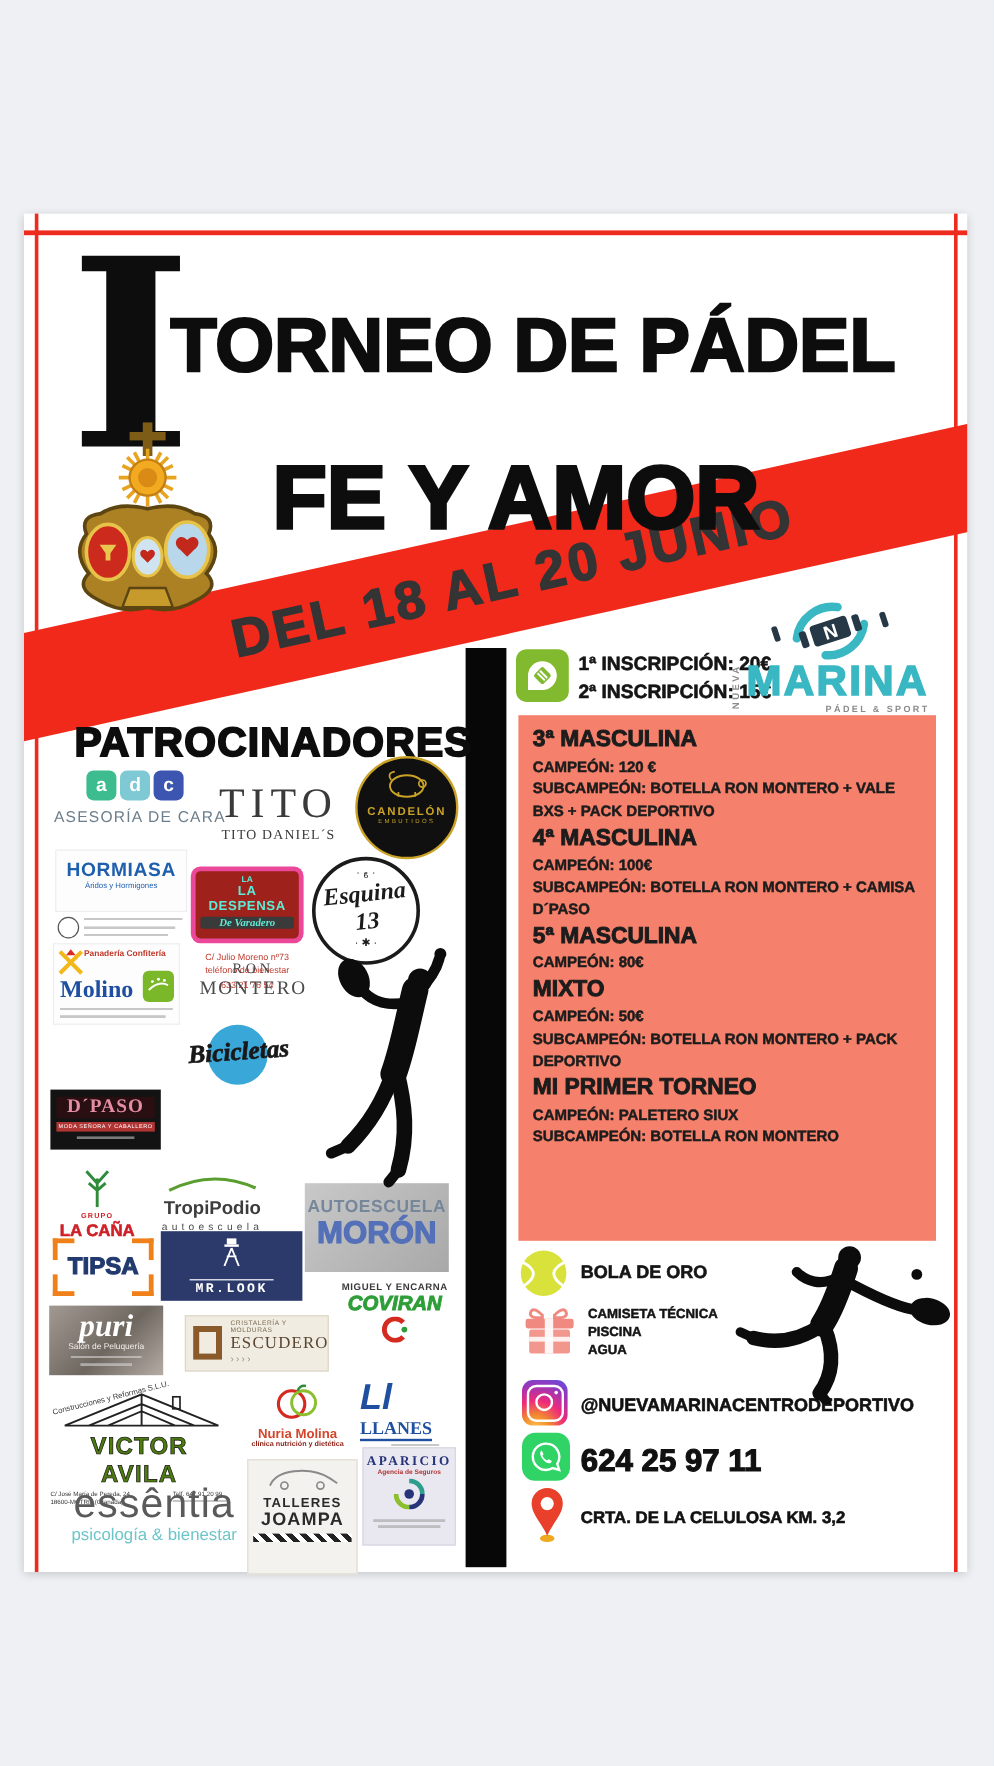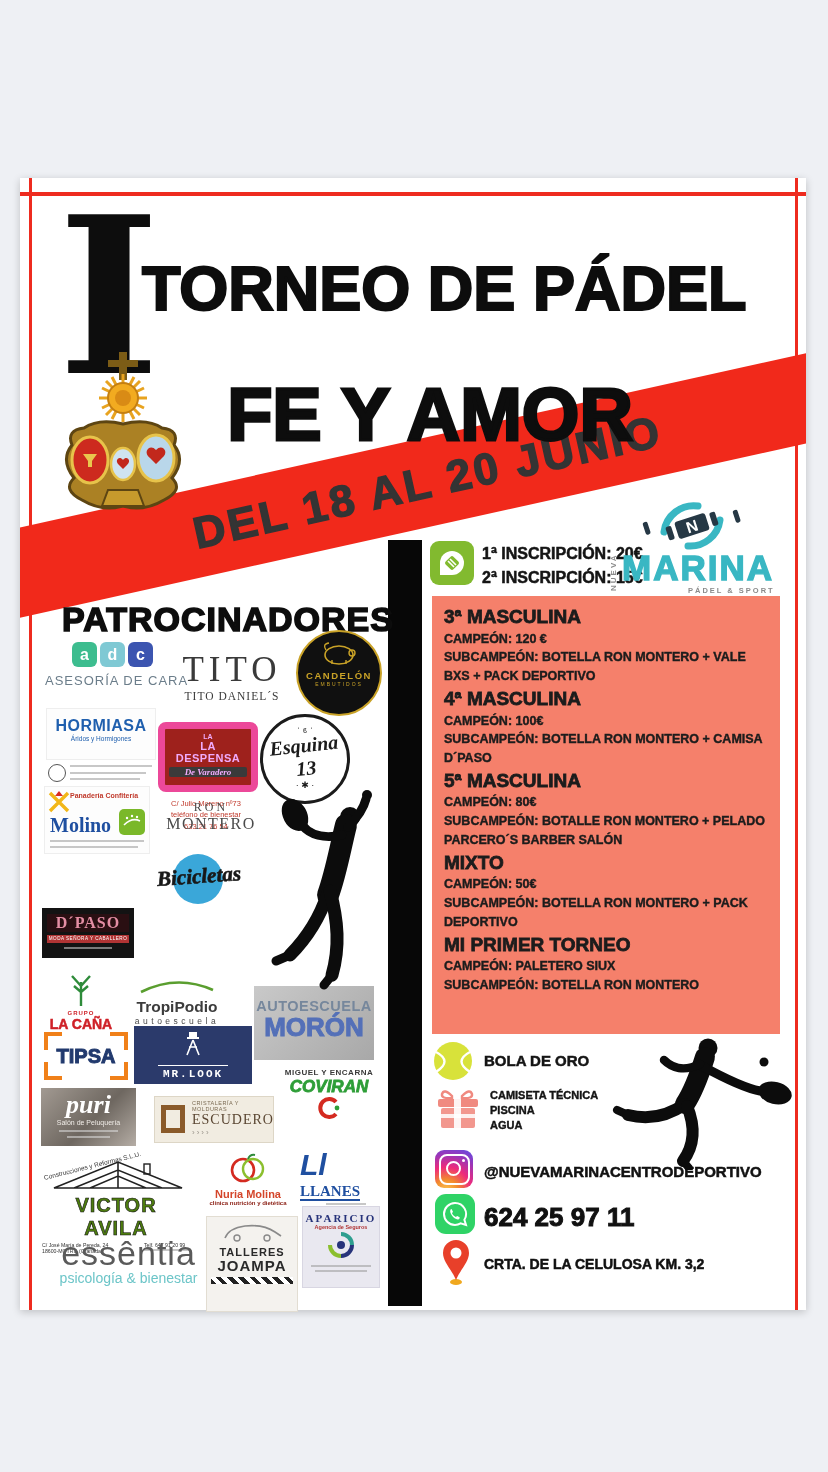--- a/index.html
+++ b/index.html
@@ -115,21 +115,20 @@
 
   <div class="catbox">
     <div class="cat-name">3ª MASCULINA</div>
     <div class="cat-line">CAMPEÓN: 120 €</div>
     <div class="cat-line">SUBCAMPEÓN: BOTELLA RON MONTERO + VALE BXS + PACK DEPORTIVO</div>
     <div class="cat-name">4ª MASCULINA</div>
     <div class="cat-line">CAMPEÓN: 100€</div>
     <div class="cat-line">SUBCAMPEÓN: BOTELLA RON MONTERO + CAMISA D´PASO</div>
     <div class="cat-name">5ª MASCULINA</div>
     <div class="cat-line">CAMPEÓN: 80€</div>
-    <div class="cat-line">SUBCAMPEÓN: BOTALLE RON MONTERO + PELADO PARCERO´S BARBER SALÓN</div>
     <div class="cat-name">MIXTO</div>
     <div class="cat-line">CAMPEÓN: 50€</div>
     <div class="cat-line">SUBCAMPEÓN: BOTELLA RON MONTERO + PACK DEPORTIVO</div>
     <div class="cat-name">MI PRIMER TORNEO</div>
     <div class="cat-line">CAMPEÓN: PALETERO SIUX</div>
     <div class="cat-line">SUBCAMPEÓN: BOTELLA RON MONTERO</div>
 
   </div>
 
   <div class="abs patroc" style="left:62px;top:600px;width:320px;text-align:center;">PATROCINADORES</div>
@@ -159,21 +158,21 @@
     <div style="color:#c9a227;font-size:9.5px;font-weight:bold;letter-spacing:1.5px;">CANDELÓN</div>
     <div style="color:#c9a227;font-size:5px;letter-spacing:2px;">EMBUTIDOS</div>
   </div>
 
   <div class="sp" style="left:46px;top:708px;width:110px;height:52px;background:#fdfdfd;border:1px solid #eee;text-align:center;padding-top:8px;box-sizing:border-box;">
     <div style="font-size:16px;font-weight:bold;color:#1f5fae;letter-spacing:.5px;">HORMIASA</div>
     <div style="font-size:6.5px;color:#1f5fae;">Áridos y Hormigones</div>
   </div>
 
   <div class="sp" style="left:158px;top:722px;width:96px;text-align:center;">
-    <div style="width:82px;margin:0 auto;background:#9e211c;border:7px solid #ec4899;border-radius:8px;padding:4px 2px 8px;color:#f0abfc;">
+    <div style="width:82px;margin:0 auto;background:#9e211c;border:4px solid #ec4899;border-radius:8px;padding:4px 2px 8px;color:#5eead4;">
       <div style="font-size:7px;font-weight:bold;">LA</div>
       <div style="font-size:11px;font-weight:bold;letter-spacing:.5px;">LA DESPENSA</div>
       <div class="script" style="font-size:9px;background:#3a3a3a;margin:3px 2px 0;border-radius:2px;">De Varadero</div>
     </div>
     <div style="font-size:7.5px;color:#c0392b;margin-top:6px;line-height:1.5;">
       <div>C/ Julio Moreno nº73</div>
       <div>teléfono de bienestar</div>
       <div>633 21 76 54</div>
     </div>
   </div>

